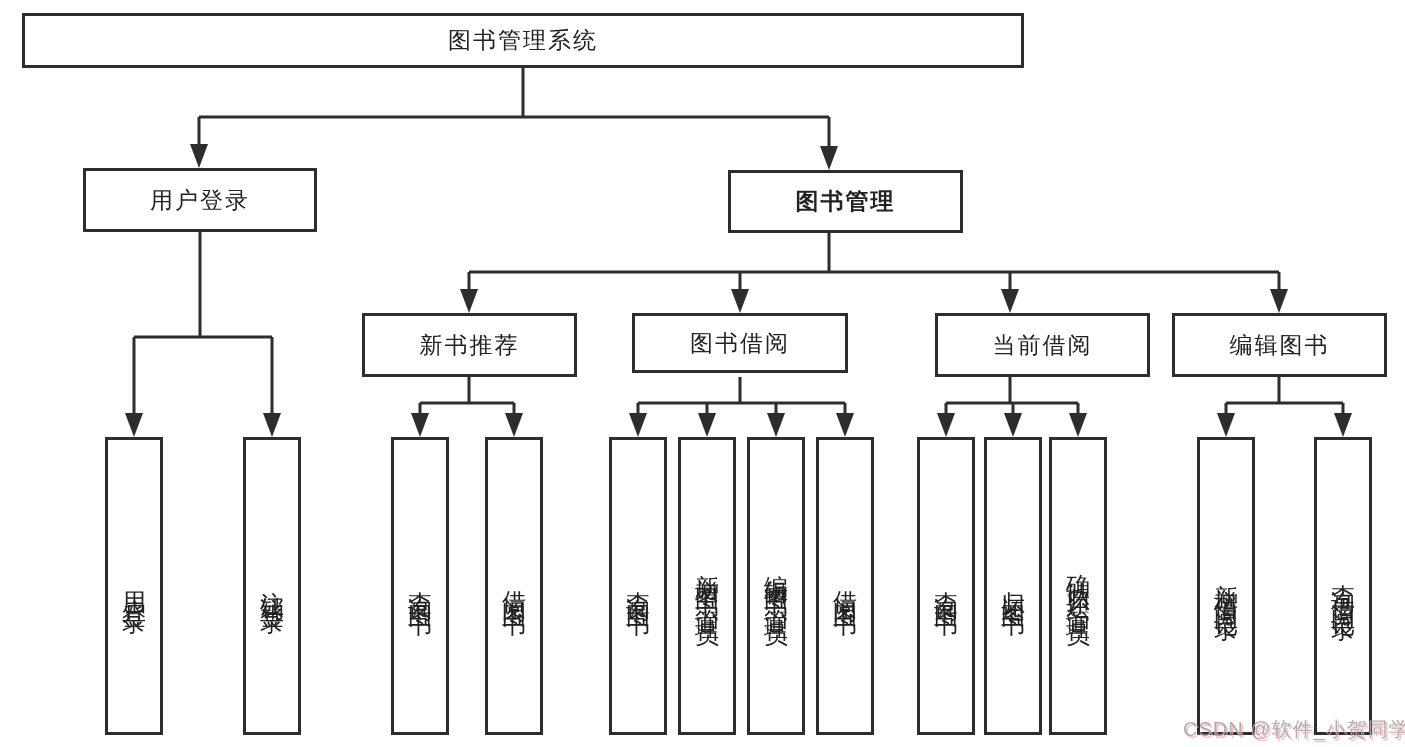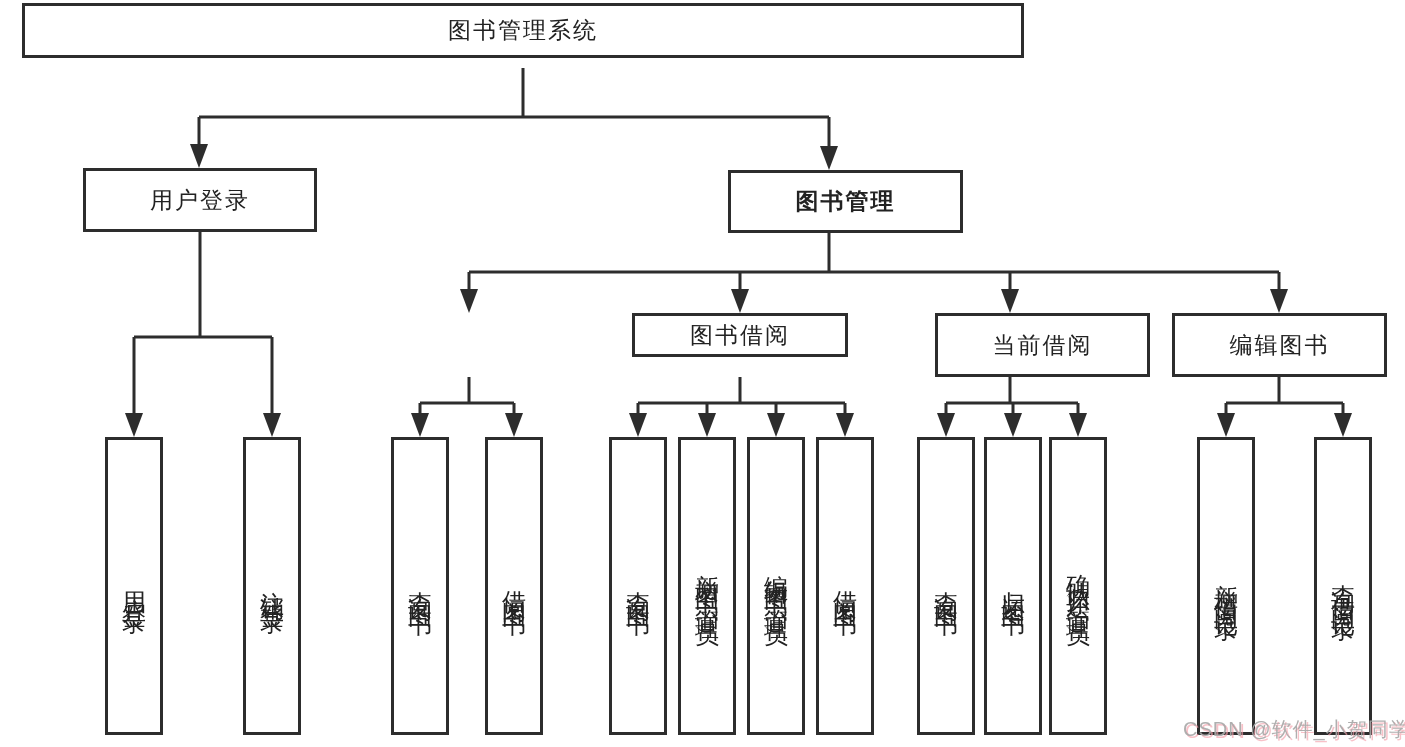--- a/index.html
+++ b/index.html
@@ -31,25 +31,25 @@
     align-items: center;
     justify-content: center;
     text-align: center;
   }
   .hlabel {
     font-size: 23px;
     letter-spacing: 2px;
     white-space: nowrap;
     line-height: 1;
   }
-  .root-box    { left: 22px;  top: 3px;  width: 1002px; height: 55px; }
+  .root-box    { left: 22px;  top: 13px;  width: 1002px; height: 55px; }
   .l2-user     { left: 83px;  top: 168px; width: 234px;  height: 64px; }
   .l2-book     { left: 728px; top: 170px; width: 235px;  height: 63px; font-weight: bold; }
   .l3-a        { left: 362px; top: 313px; width: 215px;  height: 64px; }
-  .l3-b        { left: 632px; top: 313px; width: 216px;  height: 44px; justify-content: center; }
+  .l3-b        { left: 632px; top: 313px; width: 216px;  height: 60px; justify-content: center; }
   .l3-c        { left: 903px; top: 313px; width: 215px;  height: 64px; margin-left: 32px; }
   .l3-d        { left: 1172px;top: 313px; width: 215px;  height: 64px; }
   .leaf {
     top: 437px;
     width: 58px;
     height: 298px;
     writing-mode: vertical-rl;
     font-size: 24px;
     letter-spacing: 7px;
     line-height: 1;
@@ -120,20 +120,23 @@
     <span class="hlabel">图书管理系统</span>
   </div>
 
   <div class="box l2-user">
     <span class="hlabel">用户登录</span>
   </div>
   <div class="box l2-book">
     <span class="hlabel">图书管理</span>
   </div>
 
+  <div class="box l3-a">
+    <span class="hlabel">新书推荐</span>
+  </div>
   <div class="box l3-b">
     <span class="hlabel">图书借阅</span>
   </div>
   <div class="box l3-c">
     <span class="hlabel">当前借阅</span>
   </div>
   <div class="box l3-d">
     <span class="hlabel">编辑图书</span>
   </div>
 

